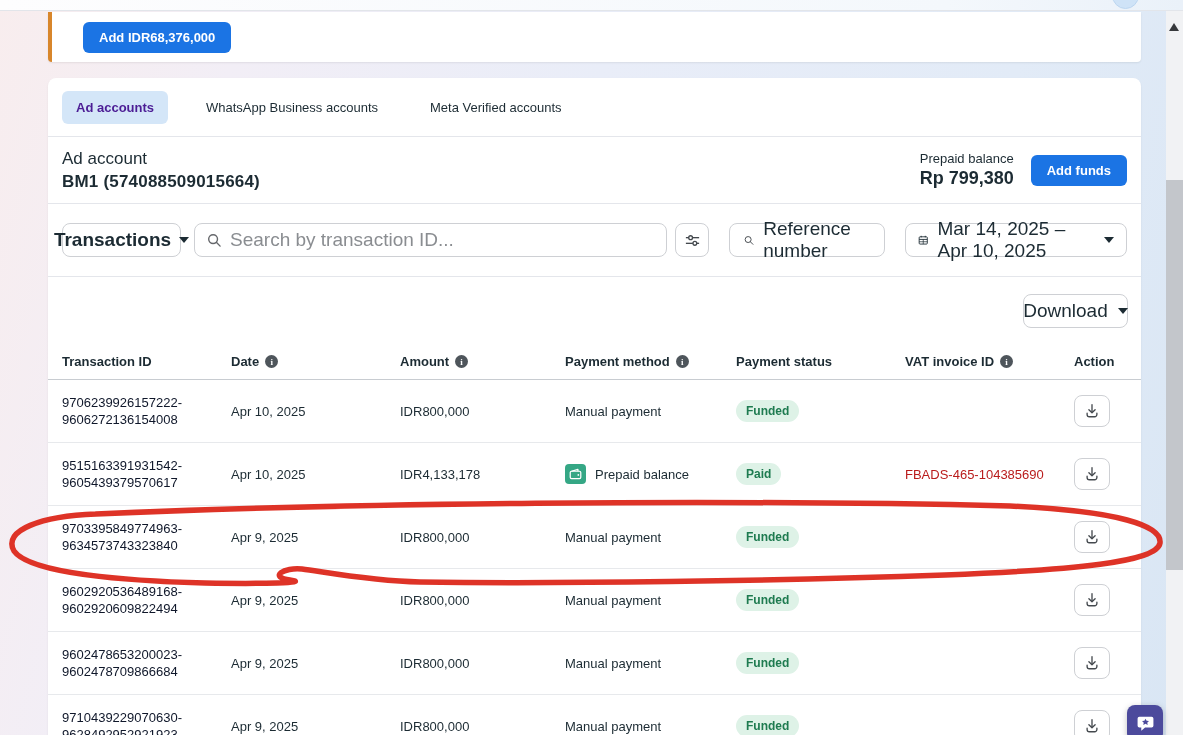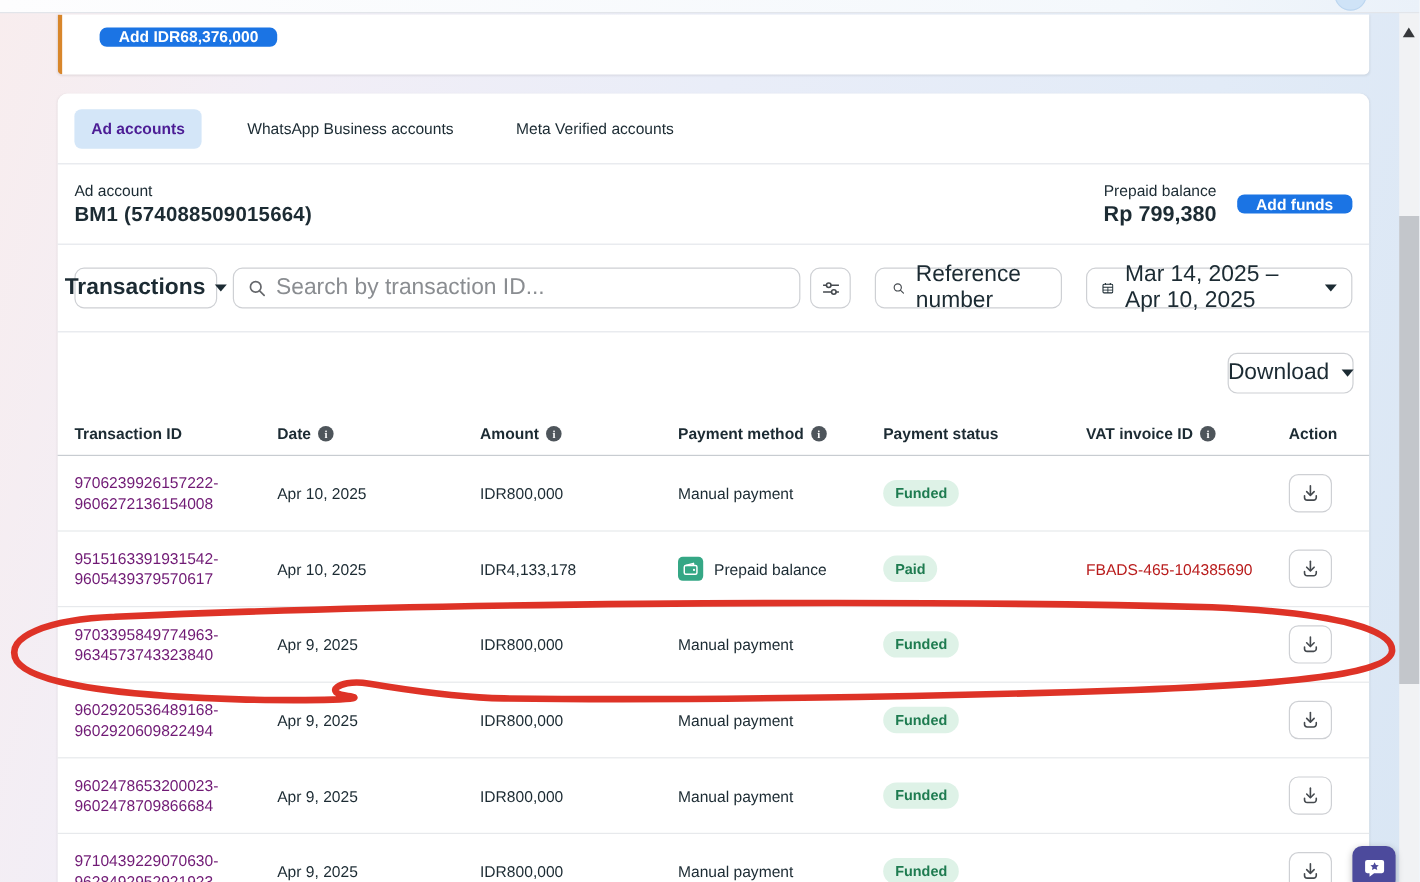--- a/index.html
+++ b/index.html
@@ -16,33 +16,33 @@
   .avatar-partial { position:absolute; top:-18px; left:1112px; width:27px; height:27px;
     border-radius:50%; background:#cfe3f7; border:1px solid #bcd6f0; z-index:4; }
 
   .content { position:absolute; left:48px; top:0; width:1093px; }
 
   
   .card-pending { position:absolute; top:12px; left:0; width:1093px; height:50px;
     background:#fff; border-left:4px solid #d8862b; border-radius:0 0 4px 4px;
     box-shadow:0 1px 2px rgba(0,0,0,.08); padding:10px 0 0 31px; }
   .btn-primary { background:#1b74e4; color:#fff; border:none; border-radius:6px;
-    font-family:inherit; font-size:13px; font-weight:bold; height:16px; padding:0 16px; cursor:pointer; }
+    font-family:inherit; font-size:13px; font-weight:bold; height:31px; padding:0 16px; cursor:pointer; }
 
   
   .card-main { position:absolute; top:78px; left:0; width:1093px; height:670px;
     background:#fff; border-radius:8px 8px 0 0; box-shadow:0 1px 2px rgba(0,0,0,.08); }
 
   .tabs-row { display:flex; align-items:center; gap:24px; padding:12px 14px; height:59px; border-bottom:1px solid #e4e6eb; }
   .tab { font-size:13px; padding:9px 14px; border-radius:6px; color:#1c2b33; cursor:pointer; white-space:nowrap; }
   .tab.active { background:#d4e6f8; color:#4c1d95; font-weight:bold; }
 
   .account-row { display:flex; align-items:center; height:67px; padding:0 14px; border-bottom:1px solid #e4e6eb; }
   .account-left { display:flex; flex-direction:column; gap:3px; }
-  .account-label { font-size:13px; color:#1c2b33; }
+  .account-label { font-size:17px; color:#1c2b33; }
   .account-name { font-size:17px; font-weight:bold; letter-spacing:.2px; }
   .account-right { margin-left:auto; display:flex; align-items:center; gap:17px; }
   .balance { display:flex; flex-direction:column; align-items:flex-end; gap:2px; }
   .balance-label { font-size:13px; color:#1c2b33; }
   .balance-value { font-size:18px; font-weight:bold; }
 
   .filter-row { display:flex; align-items:center; height:73px; padding:0 14px; border-bottom:1px solid #e4e6eb; }
   .ctl { height:34px; border:1px solid #ced0d4; border-radius:8px; background:#fff;
     display:flex; align-items:center; font-size:19px; color:#1c2b33; cursor:pointer; }
   .dd-transactions { width:119px; justify-content:center; gap:8px; font-weight:bold; margin-right:13px; }
@@ -58,21 +58,21 @@
   .dl-btn { width:105px; justify-content:center; gap:10px; font-weight:normal; }
 
   .grid { display:grid; grid-template-columns:169px 169px 165px 171px 169px 169px 1fr; padding:0 14px; align-items:center; }
   .thead { height:36px; border-bottom:1px solid #c8ccd1; font-weight:bold; font-size:13px; }
   .th { display:flex; align-items:center; gap:6px; }
   .info-i { width:13px; height:13px; border-radius:50%; background:#4e555b; color:#fff;
     font-size:9px; font-weight:bold; display:inline-flex; align-items:center; justify-content:center;
     font-family:"Liberation Serif", serif; }
 
   .trow { height:63px; border-bottom:1px solid #e7e9ec; font-size:13px; }
-  .txid { color:#701a75; text-decoration:none; line-height:17px; display:inline-block; cursor:pointer; }
+  .txid { color:#0f172a; text-decoration:none; line-height:17px; display:inline-block; cursor:pointer; }
   .txid span { display:block; }
   .badge { display:inline-block; background:#def2e7; color:#1e7b50; font-size:12px; font-weight:bold;
     padding:4px 10px; border-radius:11px; }
   .method-cell { display:flex; align-items:center; gap:9px; }
   .wallet-chip { width:21px; height:20px; border-radius:4px; background:#35a785; display:inline-flex;
     align-items:center; justify-content:center; }
   .dl-icon-btn { width:36px; height:32px; border:1px solid #ced0d4; border-radius:8px; background:#fff;
     display:flex; align-items:center; justify-content:center; cursor:pointer; }
   .vat-cell { font-size:13px; color:#b91c1c; }
 

